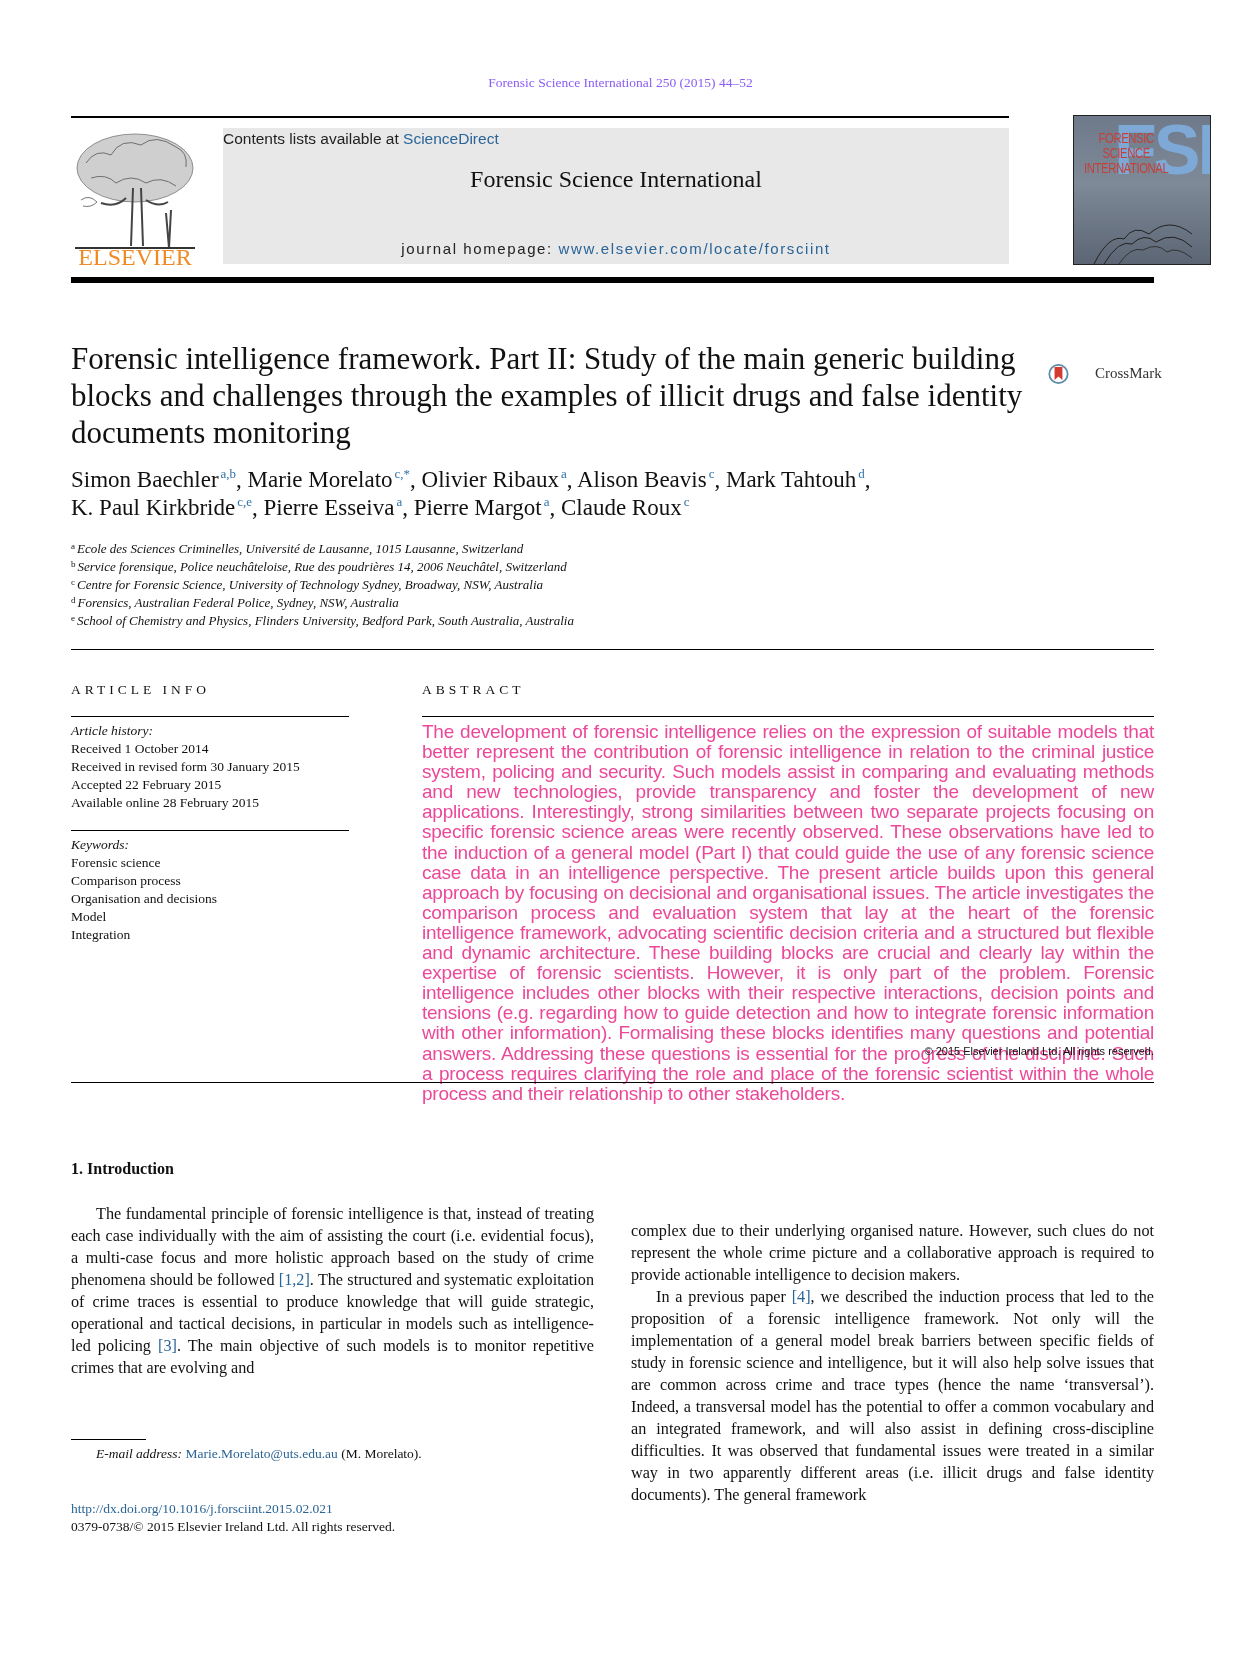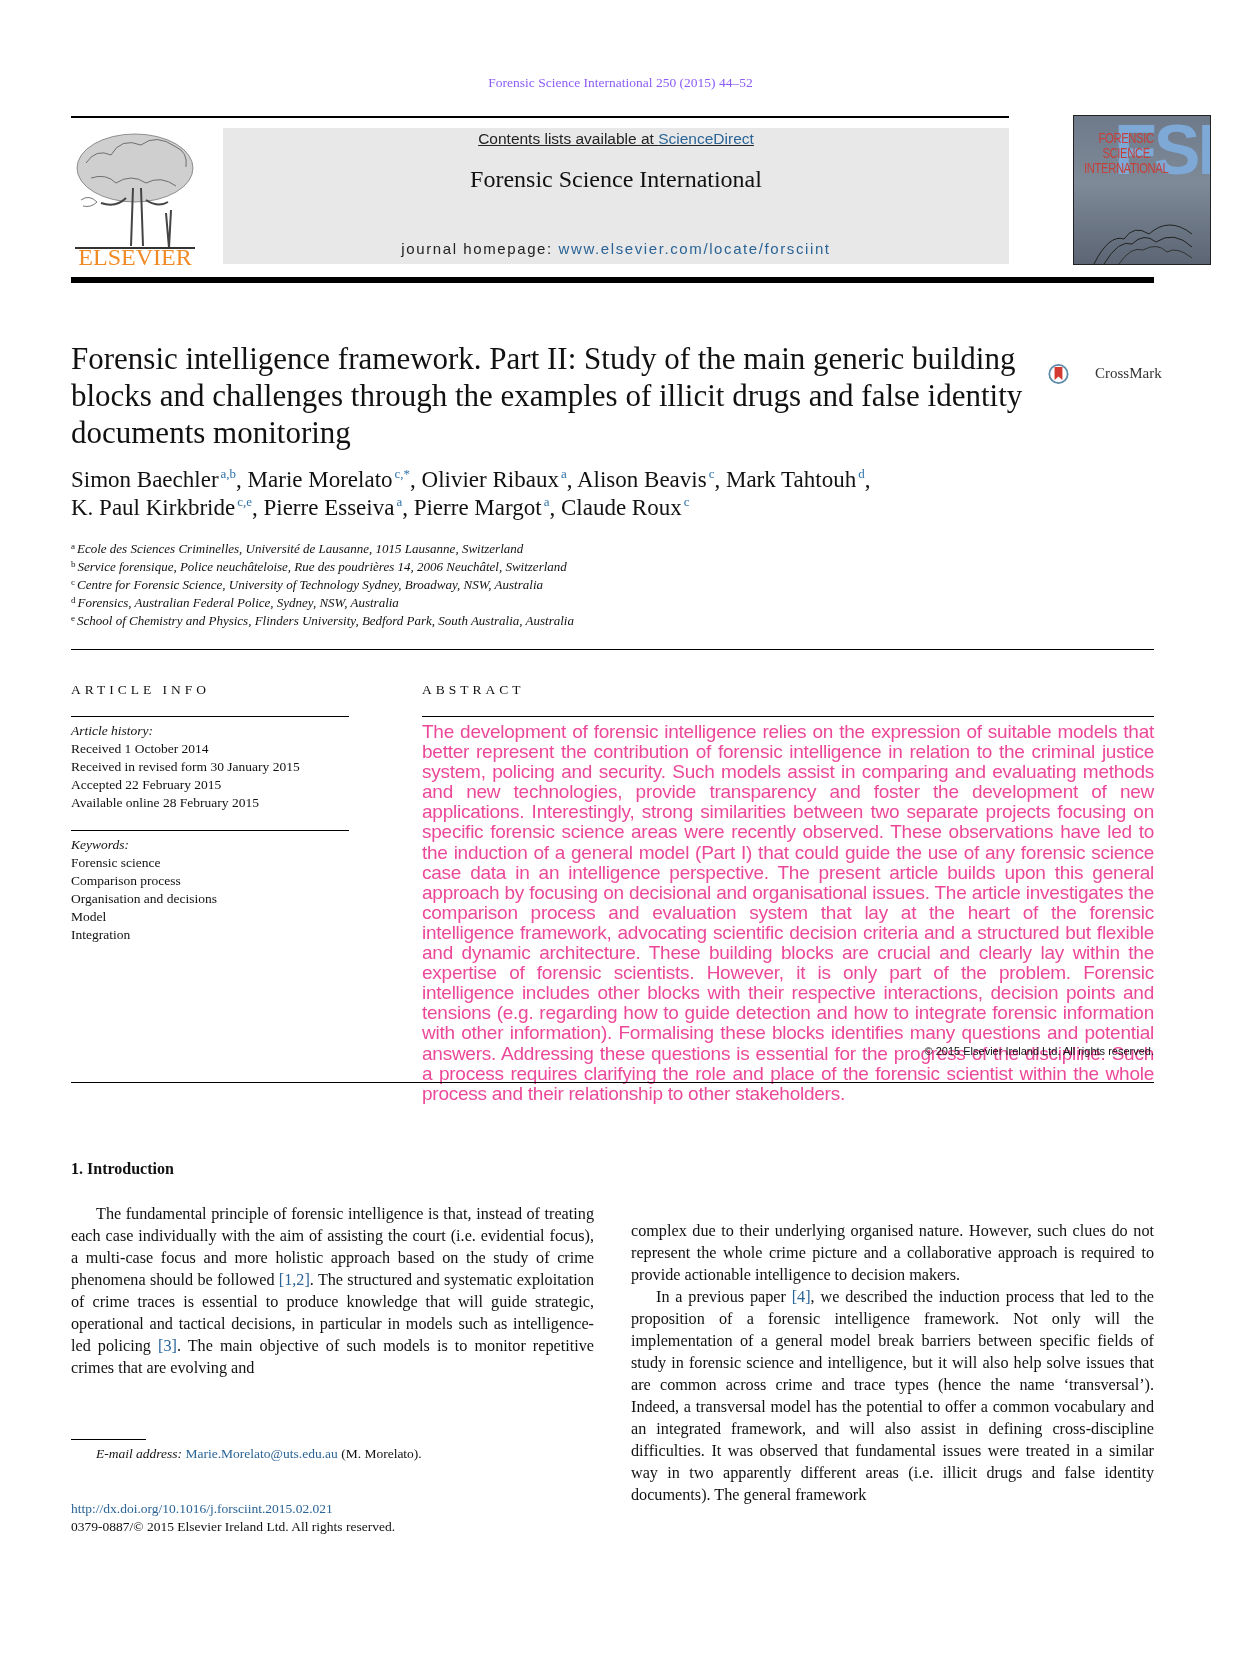--- a/index.html
+++ b/index.html
@@ -5,21 +5,21 @@
   html, body { margin: 0; padding: 0; background: #ffffff; }
   body { width: 1241px; height: 1654px; position: relative; overflow: hidden; color: #1a1a1a; }
   .abs { position: absolute; }
   .link { color: #2a6496; }
 
   #journal-ref { left: 0; width: 1241px; top: 75px; text-align: center; font-size: 13.5px; color: #8b5cf6; font-family: "Liberation Serif", serif; }
   #top-rule { left: 71px; top: 116px; width: 938px; height: 1.5px; background: #000; }
   #logo { left: 71px; top: 128px; width: 128px; height: 140px; }
   #elsevier-word { left: 71px; top: 244px; width: 128px; text-align: center; font-family: "Liberation Serif", serif; font-size: 24px; color: #f08a24; letter-spacing: 0px; }
   #masthead { left: 223px; top: 128px; width: 786px; height: 136px; background: #e8e8e8; }
-  #contents-line { left: 0; width: 786px; top: 2px; text-align: center; font-size: 15.5px; font-family: "Liberation Sans", sans-serif; color: #222; text-decoration: underline; }
+  #contents-line { left: 0; width: 786px; top: 2px; text-align: left; font-size: 15.5px; font-family: "Liberation Sans", sans-serif; color: #222; }
   #journal-name { left: 0; width: 786px; top: 38px; text-align: center; font-size: 24px; font-family: "Liberation Serif", serif; color: #111; }
   #homepage-line { left: 0; width: 786px; top: 112px; text-align: center; font-size: 15px; font-family: "Liberation Sans", sans-serif; letter-spacing: 1.6px; color: #222; }
   #cover { left: 1073px; top: 115px; width: 138px; height: 150px; border: 1px solid #222; box-sizing: border-box; overflow: hidden; background: linear-gradient(180deg, #6e7a8a 0%, #7f8a98 45%, #5b6573 100%); text-align: center; }
   #cover .esi { position: absolute; right: -4px; top: -6px; font-family: "Liberation Sans", sans-serif; font-weight: bold; font-size: 70px; color: #7ea9d6; letter-spacing: -3px; }
   #cover .ctitle { position: absolute; left: 10px; top: 14px; font-family: "Liberation Sans", sans-serif; font-size: 15px; line-height: 15px; color: #c4403a; letter-spacing: -0.5px; transform: scaleX(0.75); transform-origin: left; }
   #cover .wave { position: absolute; left: 0; bottom: 0; width: 118px; height: 50px; }
   #thick-rule { left: 71px; top: 277px; width: 1083px; height: 6px; background: #000; }
 
   #title { left: 71px; top: 340px; width: 960px; font-family: "Liberation Serif", serif; font-size: 31px; line-height: 37px; color: #111; }
   #crossmark { left: 1048px; top: 350px; width: 110px; height: 48px; }
@@ -166,14 +166,14 @@
   <p class="noindent">complex due to their underlying organised nature. However, such clues do not represent the whole crime picture and a collaborative approach is required to provide actionable intelligence to decision makers.</p>
   <p><span>In a previous paper </span><span class="link">[4]</span><span>, we described the induction process that led to the proposition of a forensic intelligence framework. Not only will the implementation of a general model break barriers between specific fields of study in forensic science and intelligence, but it will also help solve issues that are common across crime and trace types (hence the name ‘transversal’). Indeed, a transversal model has the potential to offer a common vocabulary and an integrated framework, and will also assist in defining cross-discipline difficulties. It was observed that fundamental issues were treated in a similar way in two apparently different areas (i.e. illicit drugs and false identity documents). The general framework</span></p>
 </div>
 
 <div id="fn-rule" class="abs"></div>
 <div id="footnote" class="abs">
   <div class="ind"><i>E-mail address: </i><span class="link">Marie.Morelato@uts.edu.au</span><span> (M. Morelato).</span></div>
 </div>
 <div id="doi-block" class="abs">
   <div class="link">http://dx.doi.org/10.1016/j.forsciint.2015.02.021</div>
-  <div>0379-0887/© 2015 Elsevier Ireland Ltd. All rights reserved.</div>
+  <div>0379-0738/© 2015 Elsevier Ireland Ltd. All rights reserved.</div>
 </div>
 
 </body></html>

